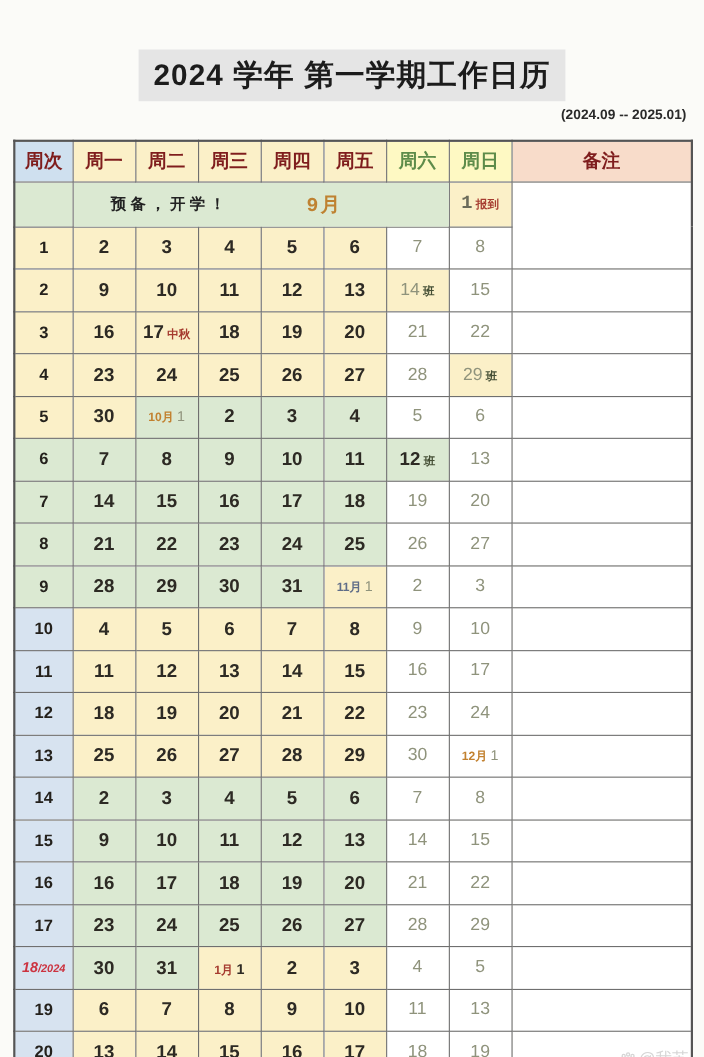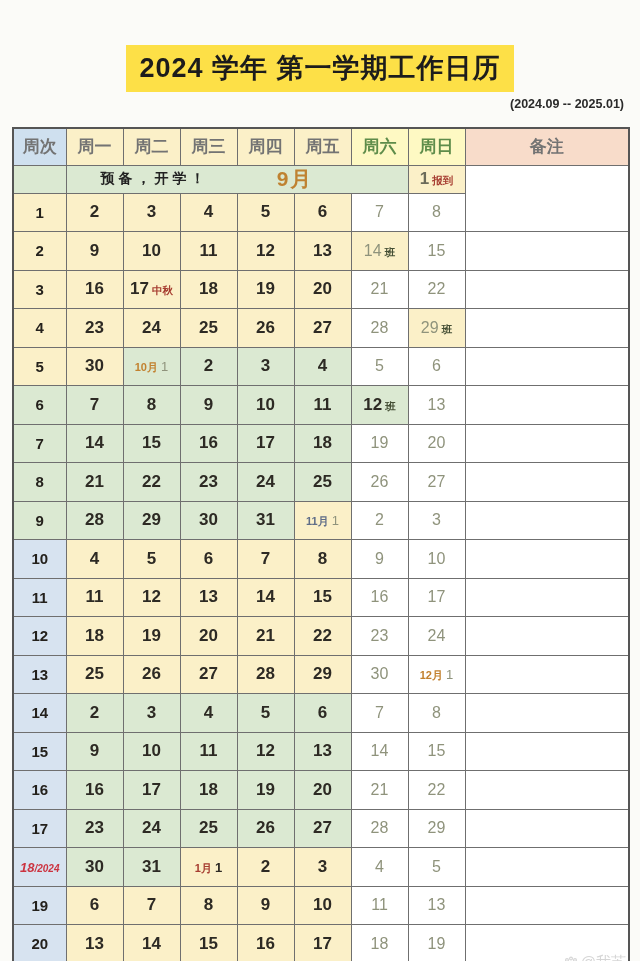--- a/index.html
+++ b/index.html
@@ -6,21 +6,21 @@
   html,body { width: 640px; height: 961px; }
   body {
     background: #fbfbf8;
     font-family: "Liberation Sans", sans-serif;
     position: relative;
     overflow: hidden;
   }
   .title-wrap { text-align: center; padding-top: 45px; }
   .title {
     display: inline-block;
-    background: #fde047;
+    background: #e5e5e5;
     color: #1c1c1c;
     font-size: 27px;
     font-weight: bold;
     letter-spacing: 1px;
     padding: 5px 13px 6px 13px;
   }
   .subtitle {
     text-align: right;
     font-size: 12.5px;
     color: #2a2a2a;
@@ -36,23 +36,23 @@
   }
   table.cal td, table.cal th {
     border: 1px solid #6f6f6f;
     text-align: center;
     vertical-align: middle;
     padding: 0;
     overflow: hidden;
     white-space: nowrap;
   }
   tr.hdr { height: 37px; }
-  tr.sep-row { height: 28px; }
+  tr.sep-row { height: 41px; font-family: Liberation Mono, monospace; }
   tr.week-row { height: 38.5px; }
-  th { font-size: 17px; font-weight: bold; color: #737373; }
+  th { font-size: 17px; font-weight: bold; color: #7f1d1d; }
   .bg-cream  { background: #fbf0c8; }
   .bg-green  { background: #dbe9d2; }
   .bg-white  { background: #ffffff; }
   .bg-blue   { background: #d7e3f0; }
   .bg-hblue  { background: #cfe0ef; }
   .bg-hgreen { background: #fef9c3; }
   .bg-hpink  { background: #f8dcca; }
   th.wkend-hdr { color: #5e8c4a; }
   td.wk { font-size: 15px; font-weight: bold; color: #24211c; }
   .st-day  { font-size: 17px; font-weight: bold; color: #2d2a24; }
@@ -65,21 +65,21 @@
   .c-red    { color: #a63c30; text-align: right; }
   .c-dark   { color: #454f35; }
   .c-gray   { color: #6b6b5a; }
   .sep-note-cell { position: relative; }
   .hand {
     font-size: 14px; font-weight: bold; color: #222;
     letter-spacing: 4px;
     position: absolute; left: 10%; top: 50%; transform: translateY(-50%);
   }
   .sep-month {
-    font-size: 21px; font-weight: bold; color: #bf8231;
+    font-size: 18px; font-weight: bold; color: #bf8231;
     position: absolute; left: 67%; top: 50%; transform: translate(-50%,-50%);
     letter-spacing: 2px;
   }
   .wk18 { color: #cc3340; font-style: italic; font-size: 13px; font-weight: bold; }
   .wk18s { color: #cc3340; font-style: italic; font-size: 10px; font-weight: bold; }
   td.remark { background: #ffffff; }
   .watermark {
     position: absolute;
     right: 14px;
     top: 920px;

